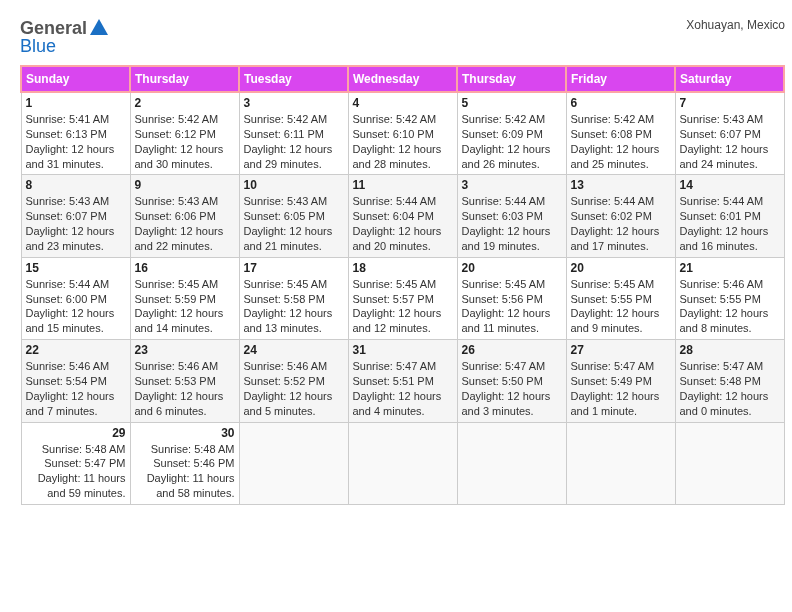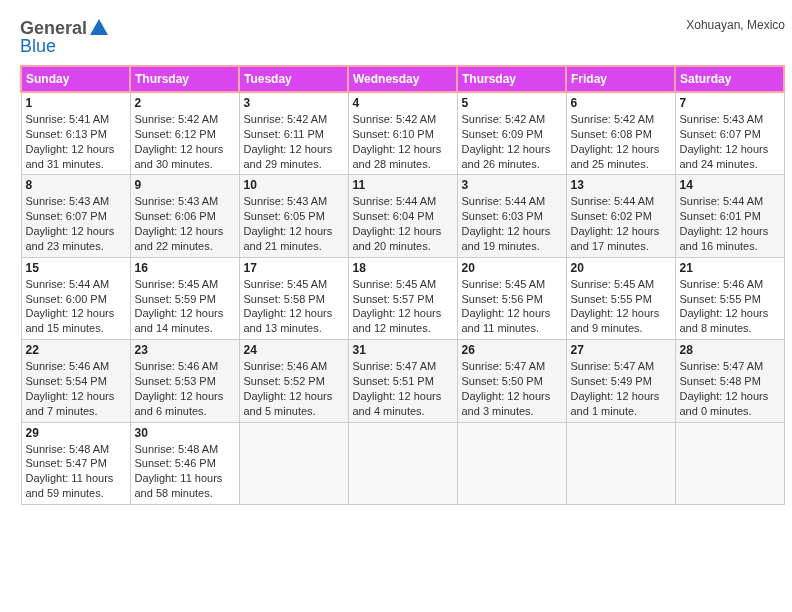--- a/index.html
+++ b/index.html
@@ -79,20 +79,21 @@
     .day-info {
       font-size: 11px;
       line-height: 1.35;
       color: #333;
     }
     .empty-cell {
       background: #f9f9f9 !important;
     }
     tbody tr:last-child td {
       height: 72px;
+      text-align: right;
     }
   </style>
 </head>
 <body>
 
 <div class="page">
   <div class="header">
     <div class="logo">
       <div>
         <div style="display:flex;align-items:center;">

